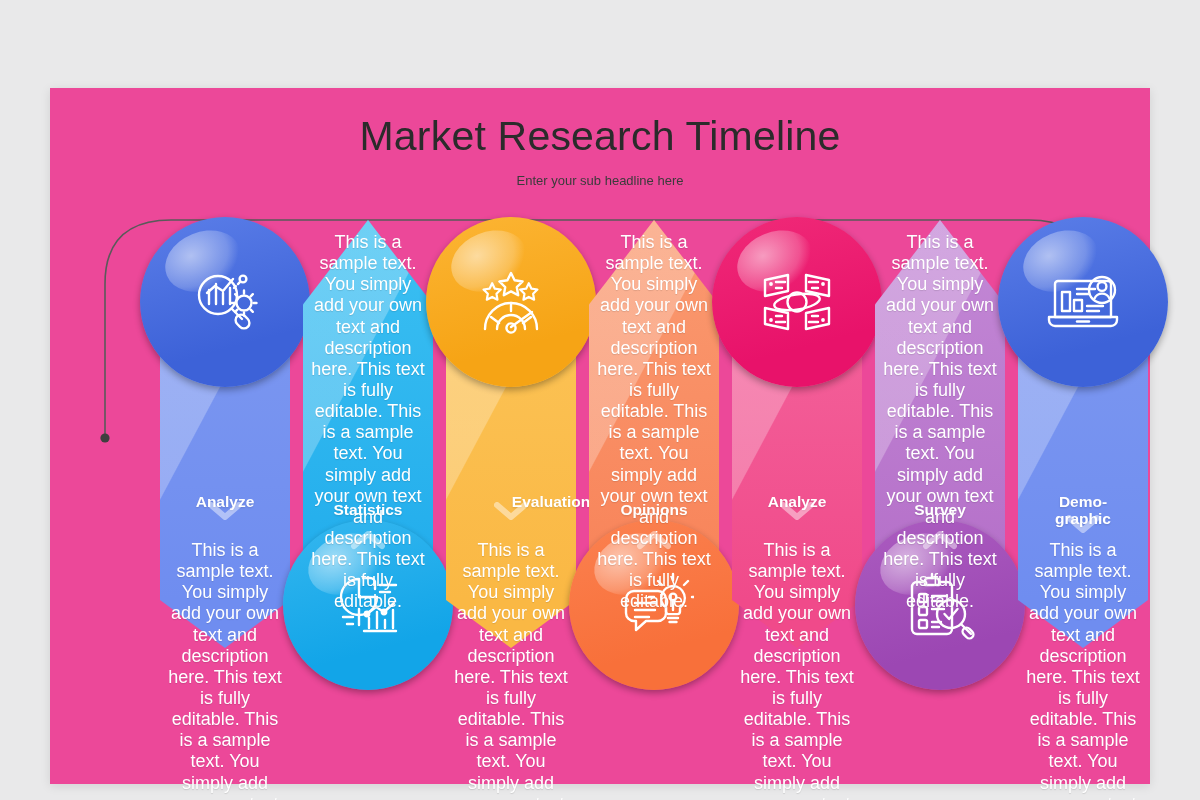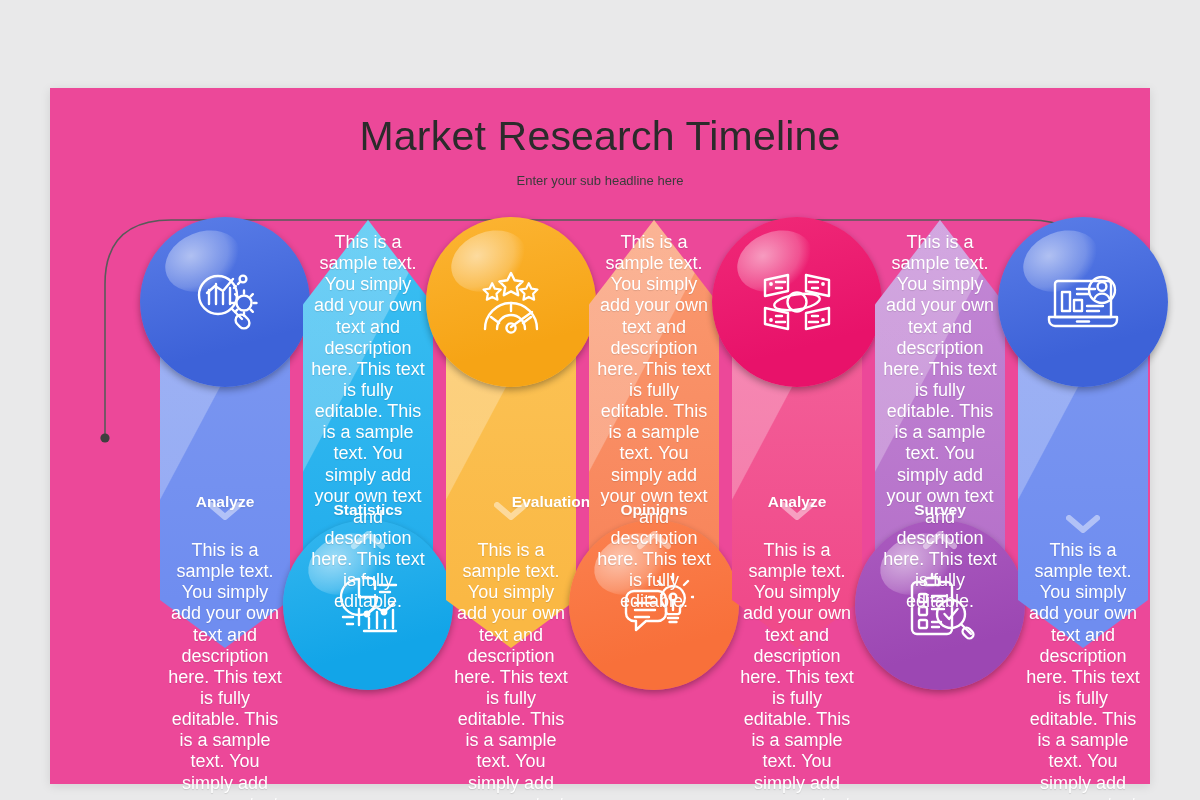--- a/index.html
+++ b/index.html
@@ -304,20 +304,22 @@
    <rect x="33" y="40" width="8" height="11" stroke="#fff" fill="none" stroke-width="2.4" stroke-linecap="round" stroke-linejoin="round"></rect>
    <path d="M36 29 h18 M36 34 h12" stroke="#fff" fill="none" stroke-width="2.4" stroke-linecap="round" stroke-linejoin="round"></path>
    <path d="M46 46 h16 M46 51 h12" stroke="#fff" fill="none" stroke-width="2.4" stroke-linecap="round" stroke-linejoin="round"></path>
    <circle cx="61" cy="30" r="13" stroke="#fff" fill="none" stroke-width="2.4" stroke-linecap="round" stroke-linejoin="round"></circle>
    <circle cx="61" cy="26.5" r="4.4" stroke="#fff" fill="none" stroke-width="2.4" stroke-linecap="round" stroke-linejoin="round"></circle>
    <path d="M53.5 38.5 a8.2 8.2 0 0 1 15 0" stroke="#fff" fill="none" stroke-width="2.4" stroke-linecap="round" stroke-linejoin="round"></path>
  </svg>
           </div>
           <div class="gloss"></div>
         </div>
+        <div class="lbl" style="white-space: pre-line; top: 377px;">Demo-
+graphic</div>
         <div class="chev" style="top: 427px;">
           <svg width="34" height="20" viewBox="0 0 34 20">
             <path d="M3 3 L17 15 L31 3" fill="none" stroke="rgba(255,255,255,.45)" stroke-width="6" stroke-linecap="round" stroke-linejoin="round"></path>
           </svg>
         </div>
         <div class="body" style="top: 452px;">This is a sample text. You simply add your own text and description here. This text is fully editable. This is a sample text. You simply add your own text and description here. This text is fully editable.</div>
       </div>
     </div>
 
 </div>

